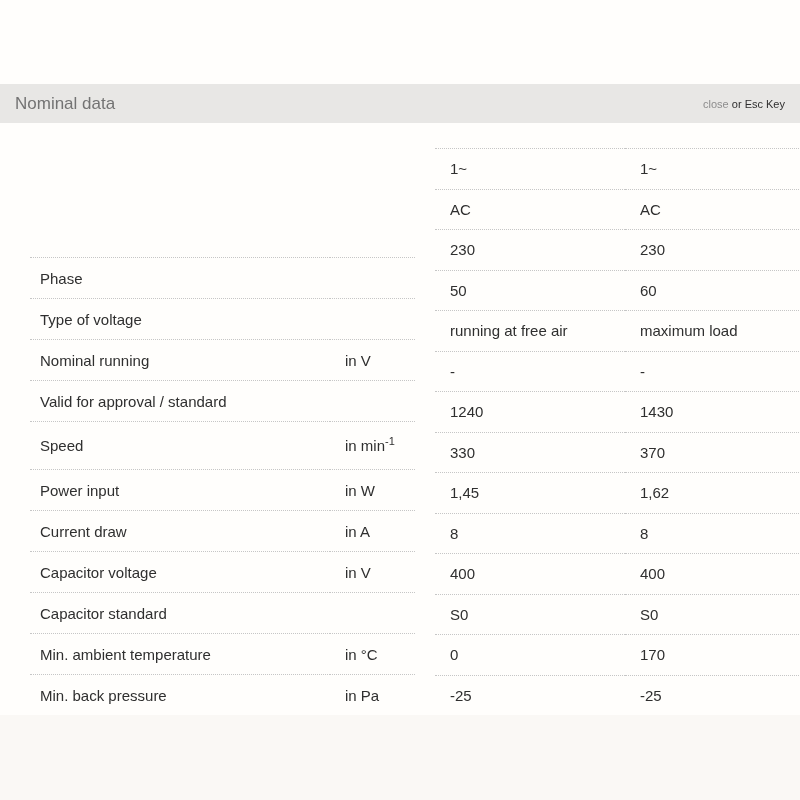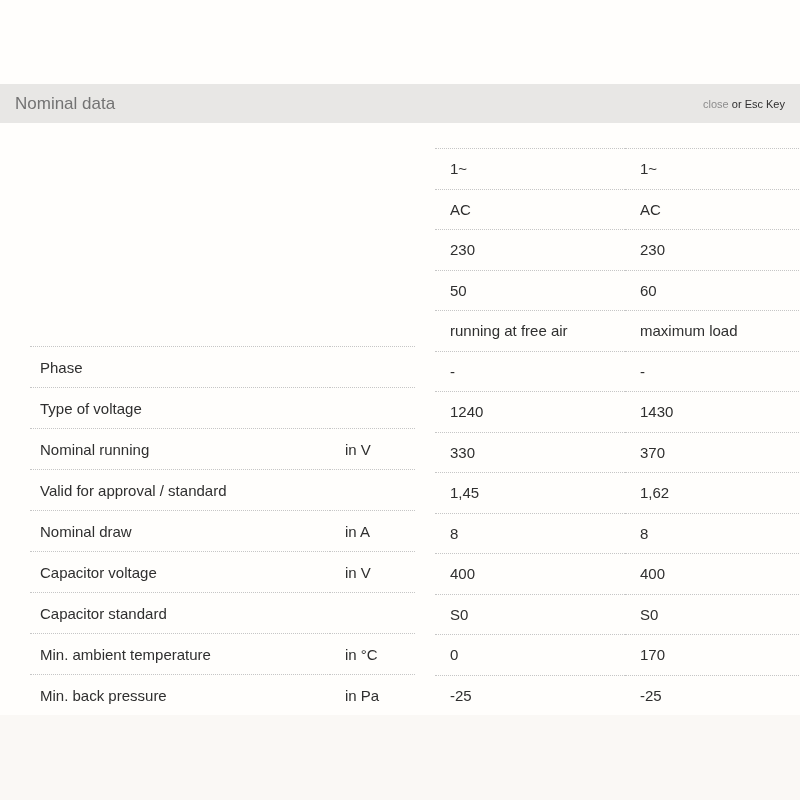--- a/index.html
+++ b/index.html
@@ -109,22 +109,30 @@
               <td class="c-unit"><span></span></td>
             </tr>
             <tr>
               <td class="c-label">Nominal running</td>
               <td class="c-unit"><span>in V</span></td>
             </tr>
             <tr>
               <td class="c-label">Valid for approval / standard</td>
               <td class="c-unit"><span></span></td>
             </tr>
-            <tr>
-              <td class="c-label">Nominal draw</td>
+            <tr class="tall">
+              <td class="c-label">Speed</td>
+              <td class="c-unit"><span>in min</span><sup class="unit-sup">-1</sup></td>
+            </tr>
+            <tr>
+              <td class="c-label">Power input</td>
+              <td class="c-unit"><span>in W</span></td>
+            </tr>
+            <tr>
+              <td class="c-label">Current draw</td>
               <td class="c-unit"><span>in A</span></td>
             </tr>
             <tr>
               <td class="c-label">Capacitor voltage</td>
               <td class="c-unit"><span>in V</span></td>
             </tr>
             <tr>
               <td class="c-label">Capacitor standard</td>
               <td class="c-unit"><span></span></td>
             </tr>

